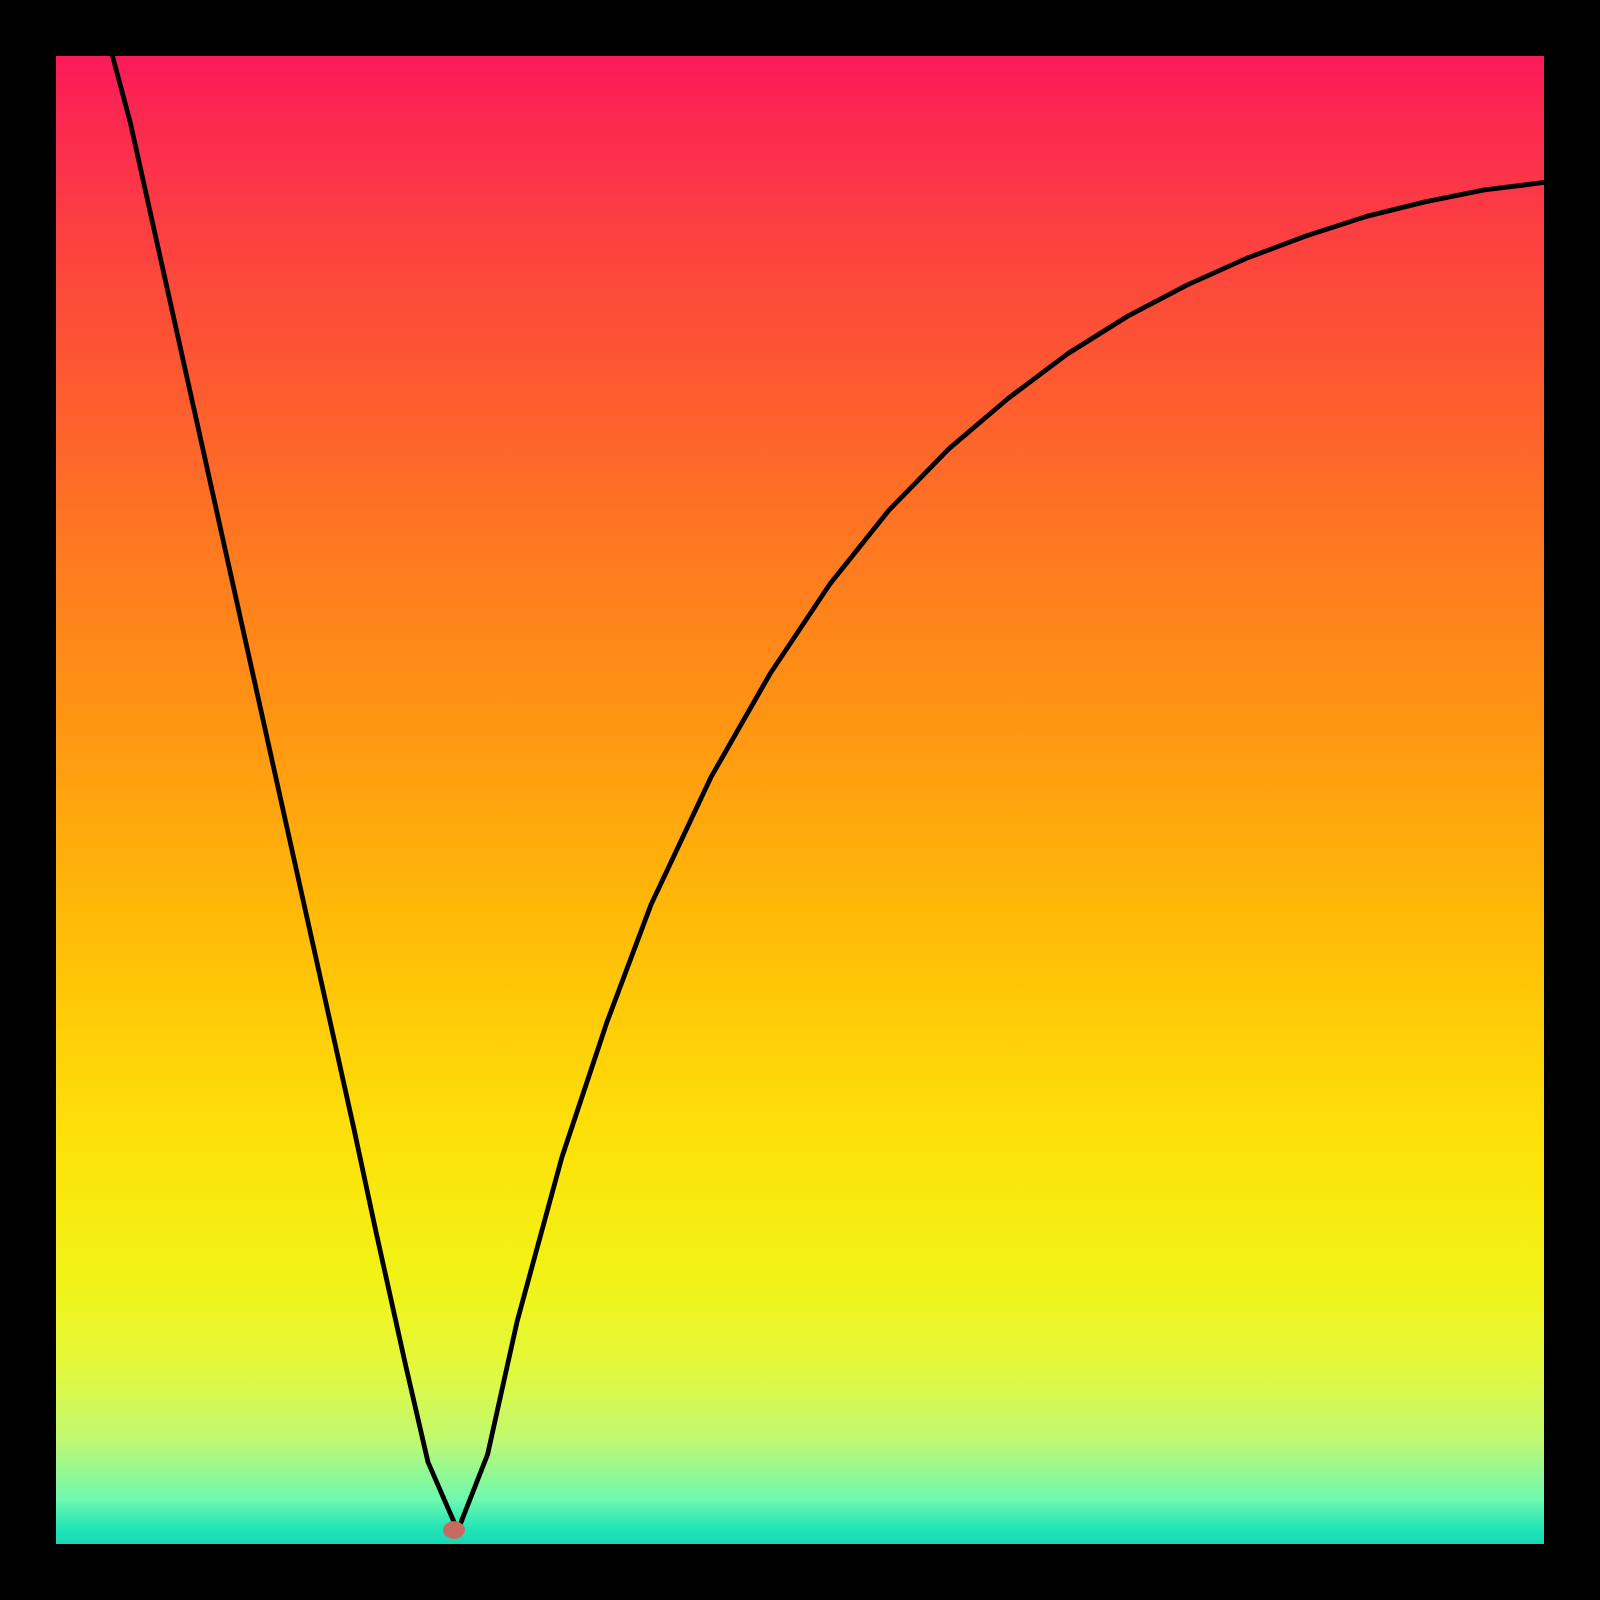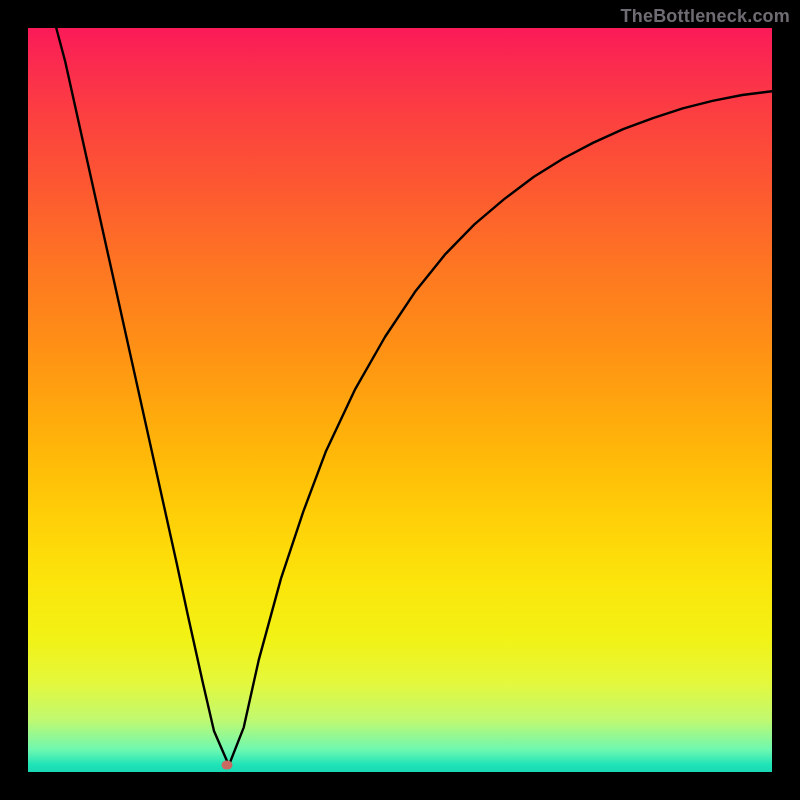--- a/index.html
+++ b/index.html
@@ -81,14 +81,13 @@
 </head>
 <body>
 
 <div class="outer">
   <div class="plot-area">
     <svg class="curve" viewBox="0 0 744 744" preserveAspectRatio="none">
       <path id="curve-path" d="M 28.27 0.00 L 37.20 33.48 L 59.52 133.92 L 81.84 234.36 L 104.16 334.80 L 126.48 435.24 L 148.80 535.68 L 159.96 587.76 L 174.84 654.72 L 186.00 703.08 L 200.88 737.30 L 215.76 699.36 L 230.64 632.40 L 252.96 550.56 L 275.28 483.60 L 297.60 424.08 L 327.36 360.84 L 357.12 308.76 L 386.88 264.12 L 416.64 226.92 L 446.40 196.42 L 476.16 171.12 L 505.92 148.80 L 535.68 130.20 L 565.44 114.58 L 595.20 101.18 L 624.96 90.02 L 654.72 80.35 L 684.48 72.91 L 714.24 66.96 L 744.00 63.24"></path>
     </svg>
     <div class="dot" id="min-dot" style="left: 198.648px; top: 737.304px;"></div>
   </div>
-  <div class="watermark">TheBottleneck.com</div>
 </div>
 
 </body></html>

